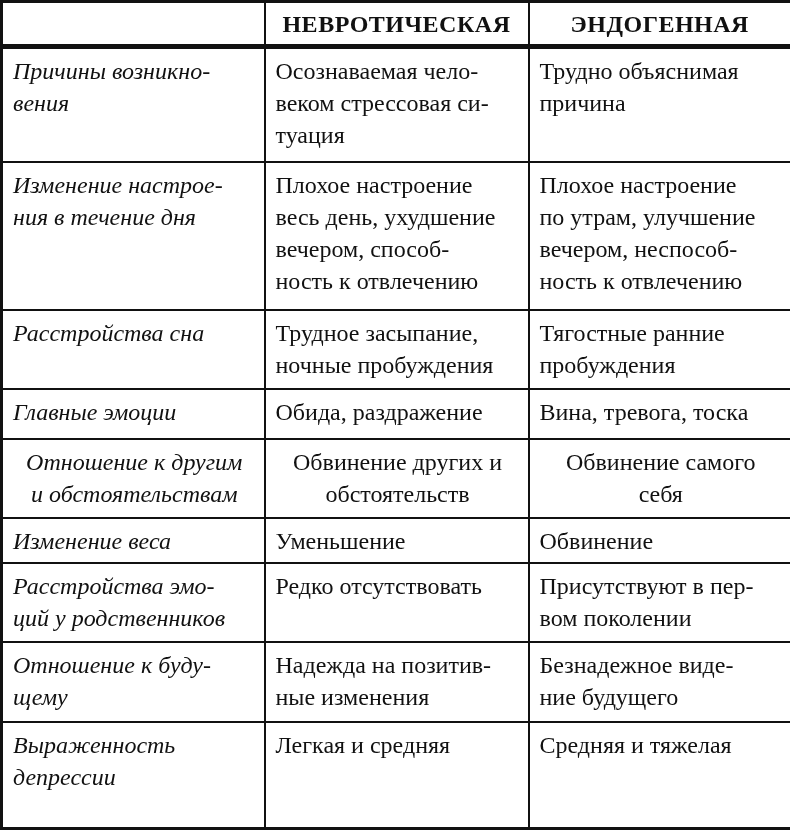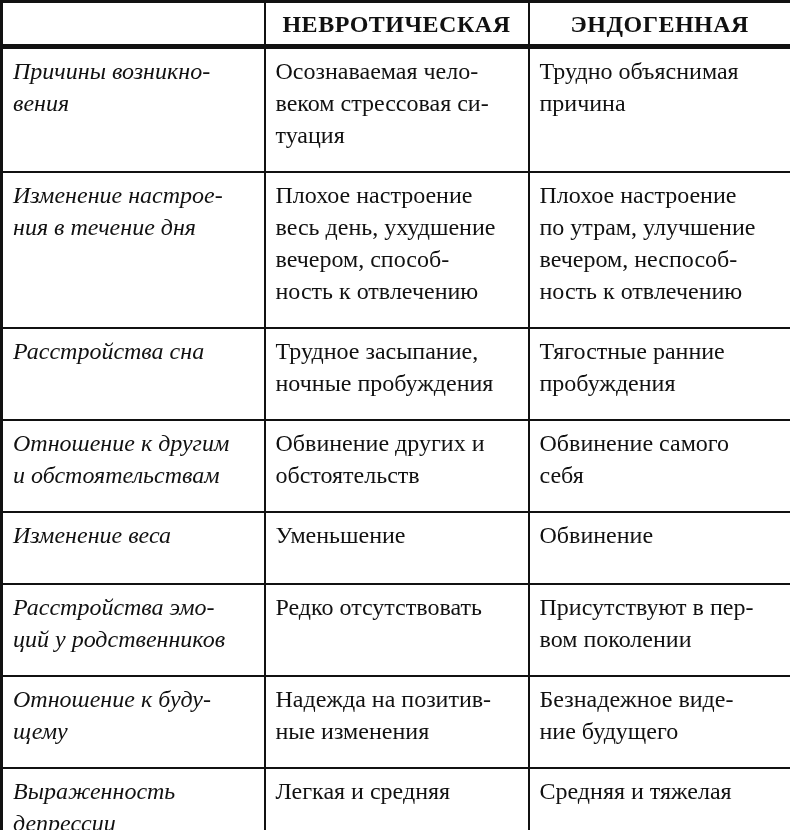--- a/index.html
+++ b/index.html
@@ -22,21 +22,21 @@
     border: 3px solid #111111;
     background: #ffffff;
   }
   table.cmp col.c1 { width: 263px; }
   table.cmp col.c2 { width: 264px; }
   table.cmp col.c3 { width: 263px; }
 
   table.cmp th,
   table.cmp td {
     border: 2px solid #111111;
-    padding: 6px 8px 20px 10px;
+    padding: 6px 8px 1px 10px;
     vertical-align: top;
     font-size: 24px;
     line-height: 32px;
     white-space: pre-line;
     overflow: hidden;
   }
   table.cmp thead th {
     border-bottom: 5px solid #111111;
     font-weight: bold;
     vertical-align: middle;
@@ -46,21 +46,21 @@
   }
   table.cmp td.rowlabel {
     font-style: italic;
   }
 
   thead tr          { height: 45px; }
   tbody tr:nth-child(1)  { height: 100px; }
   tbody tr:nth-child(2)  { height: 136px; }
   tbody tr:nth-child(3)  { height: 66px; }
   tbody tr:nth-child(4)  { height: 46px; }
-  tbody tr:nth-child(5)  { height: 72px; }
+  tbody tr:nth-child(5)  { height: 72px; text-align: center; }
   tbody tr:nth-child(6)  { height: 42px; }
   tbody tr:nth-child(7)  { height: 71px; }
   tbody tr:nth-child(8)  { height: 74px; margin-top: 9px; }
   tbody tr:nth-child(9)  { height: 98px; }
   tbody tr:nth-child(10) { height: 80px; }
 </style>
 </head>
 <body>
 
 <table class="cmp">
@@ -99,20 +99,25 @@
 ность к отвлечению</td>
     </tr>
     <tr>
       <td class="rowlabel">Расстройства сна</td>
       <td>Трудное засыпание,
 ночные пробуждения</td>
       <td>Тягостные ранние
 пробуждения</td>
     </tr>
     <tr>
+      <td class="rowlabel">Главные эмоции</td>
+      <td>Обида, раздражение</td>
+      <td>Вина, тревога, тоска</td>
+    </tr>
+    <tr>
       <td class="rowlabel">Отношение к другим
 и обстоятельствам</td>
       <td>Обвинение других и
 обстоятельств</td>
       <td>Обвинение самого
 себя</td>
     </tr>
     <tr>
       <td class="rowlabel">Изменение веса</td>
       <td>Уменьшение</td>

